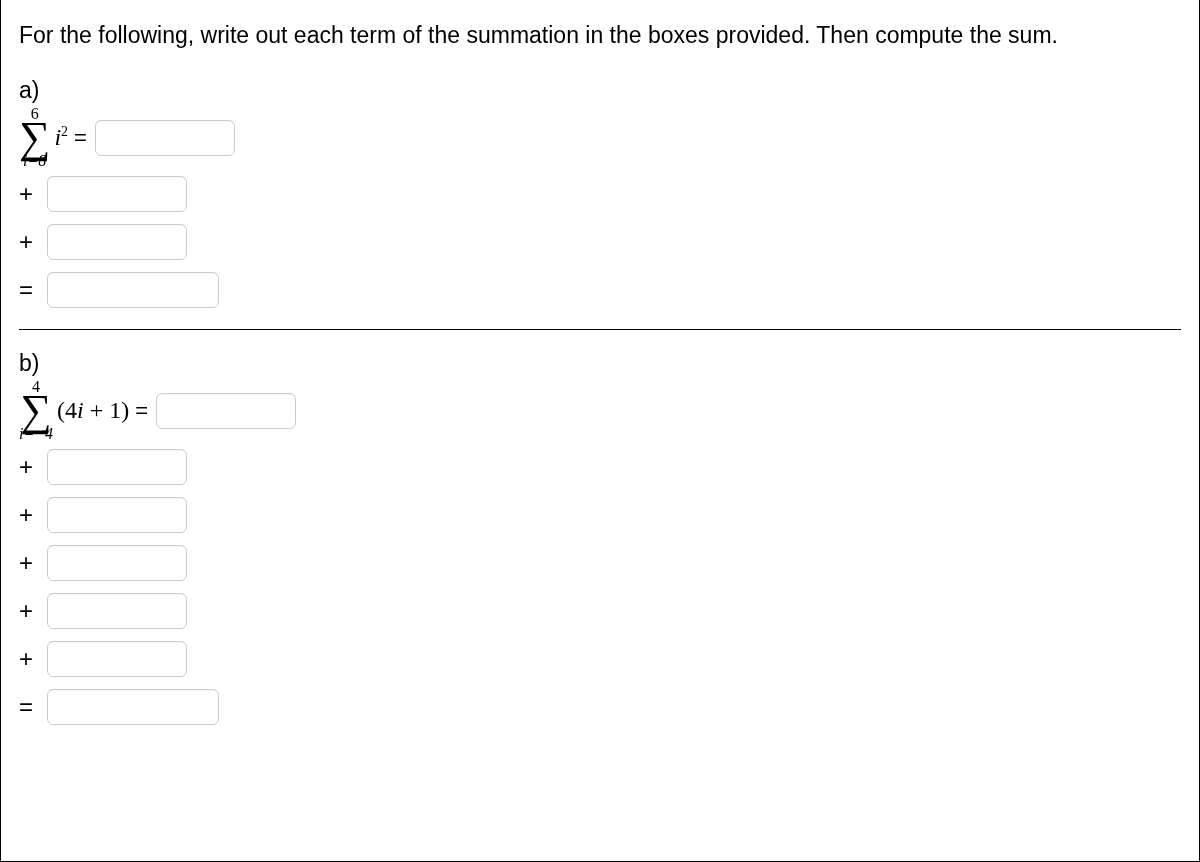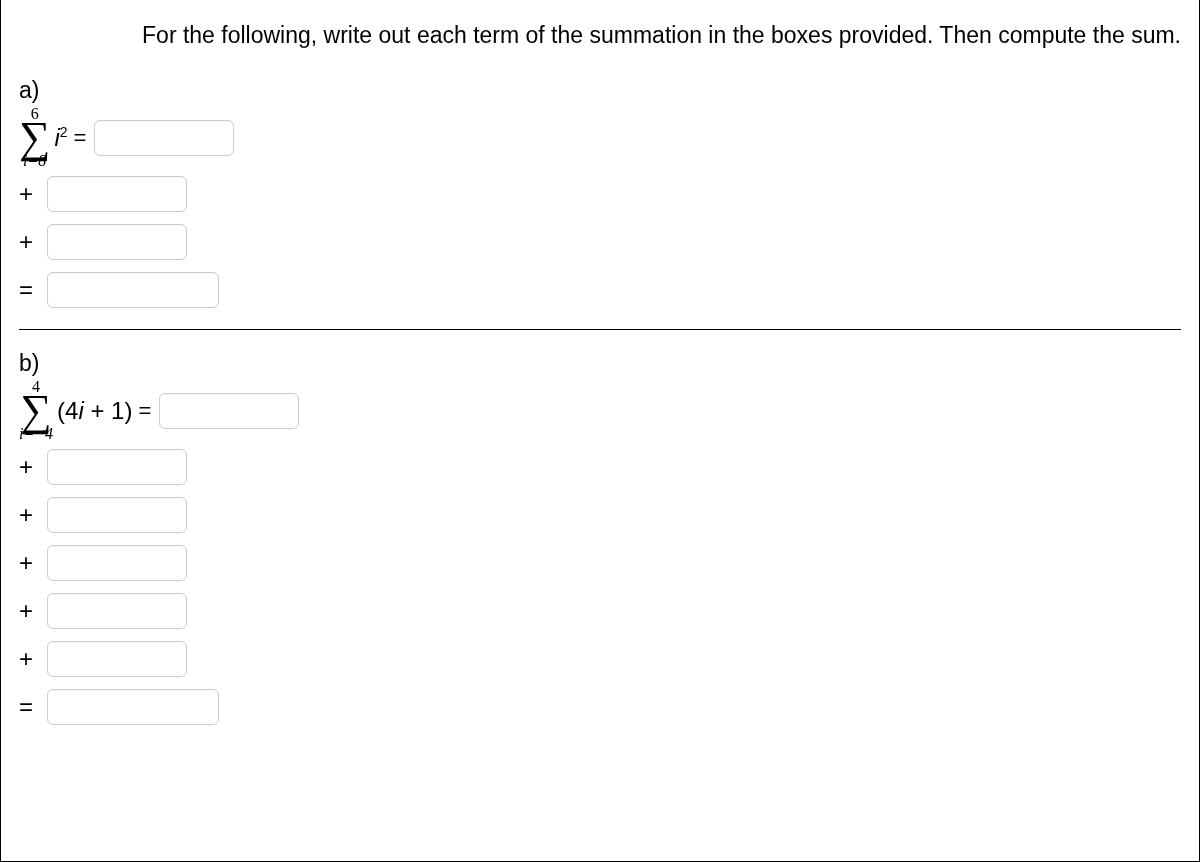--- a/index.html
+++ b/index.html
@@ -14,21 +14,20 @@
     min-height: 862px;
     background: #fff;
     border: 1px solid #000;
     border-top: none;
     padding: 22px 18px 22px 18px;
   }
   .instructions {
     font-size: 23px;
     color: #000;
     margin-bottom: 28px;
-    text-align: right;
   }
   .part-label {
     font-size: 23px;
     color: #000;
     margin-bottom: 2px;
   }
   .sum-row {
     display: flex;
     align-items: center;
     margin-bottom: 4px;
@@ -48,21 +47,21 @@
   .sigma-symbol {
     font-size: 44px;
     line-height: 0.8;
   }
   .sigma-lower {
     font-size: 16px;
     font-style: italic;
     margin-top: -2px;
   }
   .expr {
-    font-family: Liberation Sans, sans-serif;
+    font-family: Liberation Serif, serif;
     font-size: 24px;
     margin: 0 6px 0 2px;
   }
   .expr .ivar { font-style: italic; }
   .expr sup { font-size: 14px; vertical-align: super; }
   .eq {
     font-family: Arial, sans-serif;
     font-size: 22px;
     margin-right: 8px;
   }

